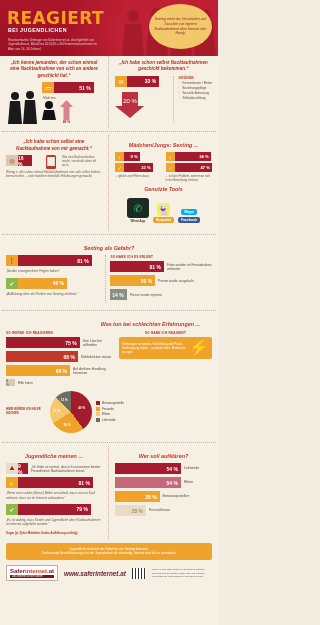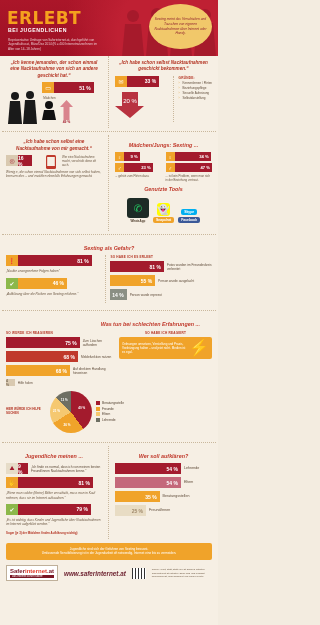--- a/index.html
+++ b/index.html
@@ -130,21 +130,21 @@
         <circle cx="20" cy="16" r="6"></circle>
           <path d="M12 24h16l3 32H9z"></path>
         <circle cx="44" cy="14" r="6"></circle>
           <path d="M36 22h16l3 34H33z"></path>
         <circle cx="68" cy="17" r="6"></circle>
           <path d="M60 25h16l3 31H57z"></path>
         <circle cx="92" cy="15" r="6"></circle>
           <path d="M84 23h16l3 33H81z"></path>
       </g>
     </svg>
-    <div class="title">ERLEBT</div>
+    <div class="title">REAGIERT</div>
     <div class="subtitle">BEI JUGENDLICHEN</div>
     <div class="header-note">Repräsentative Umfrage von Saferinternet.at, durchgeführt von Jugendkultur.at, März/Dez 2014 (N = 400 Internetnutzer/innen im Alter von 14–18 Jahren)</div>
     <div class="bubble">
       <div class="bubble-text">Sexting meint das Verschicken und Tauschen von eigenen Nacktaufnahmen über Internet oder Handy.</div>
     </div>
   </div>
 
   <div class="row2">
     <div class="col band" style="border-right:1px dotted #c9b79c;">
       <div class="q-title">„Ich kenne jemanden, der schon einmal eine Nacktaufnahme von sich an andere geschickt hat.“</div>

